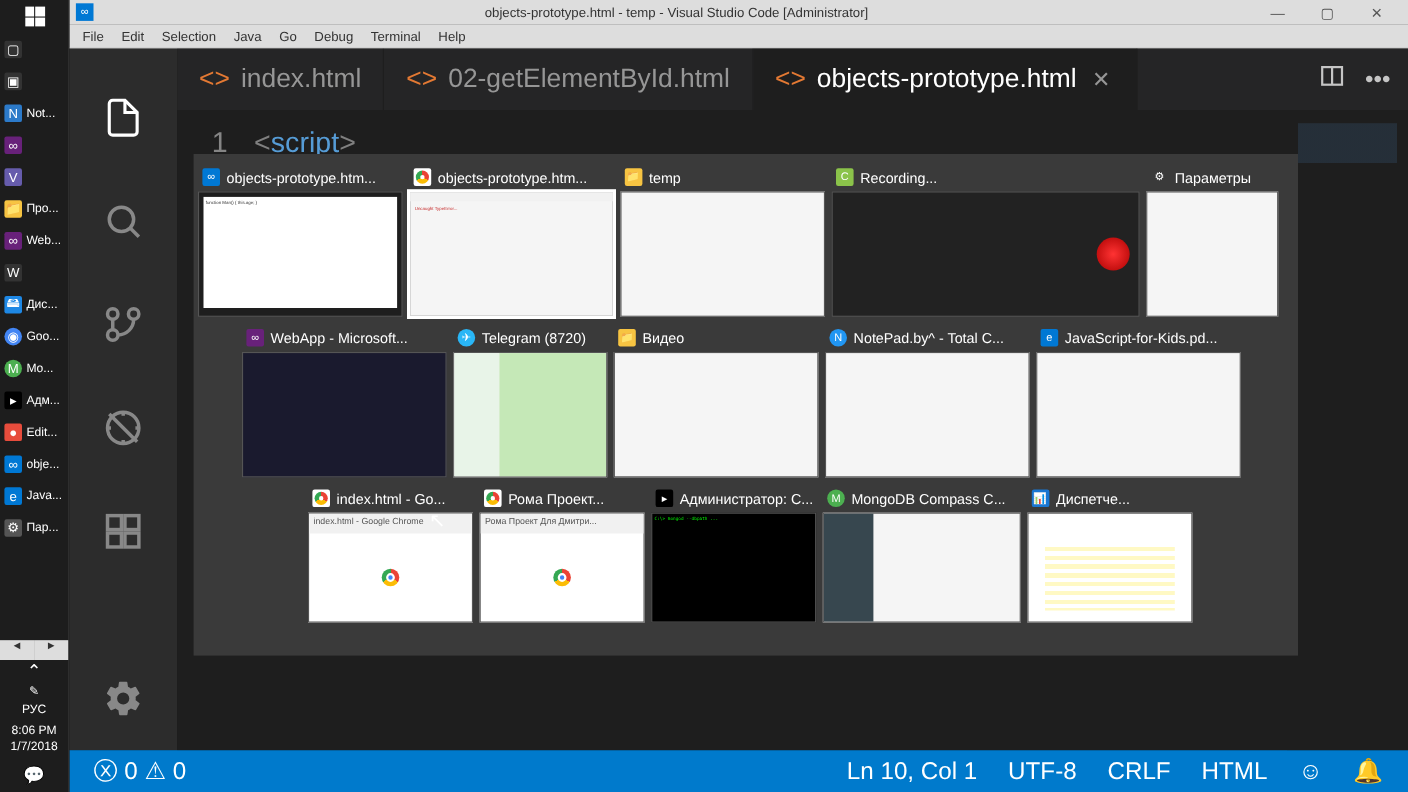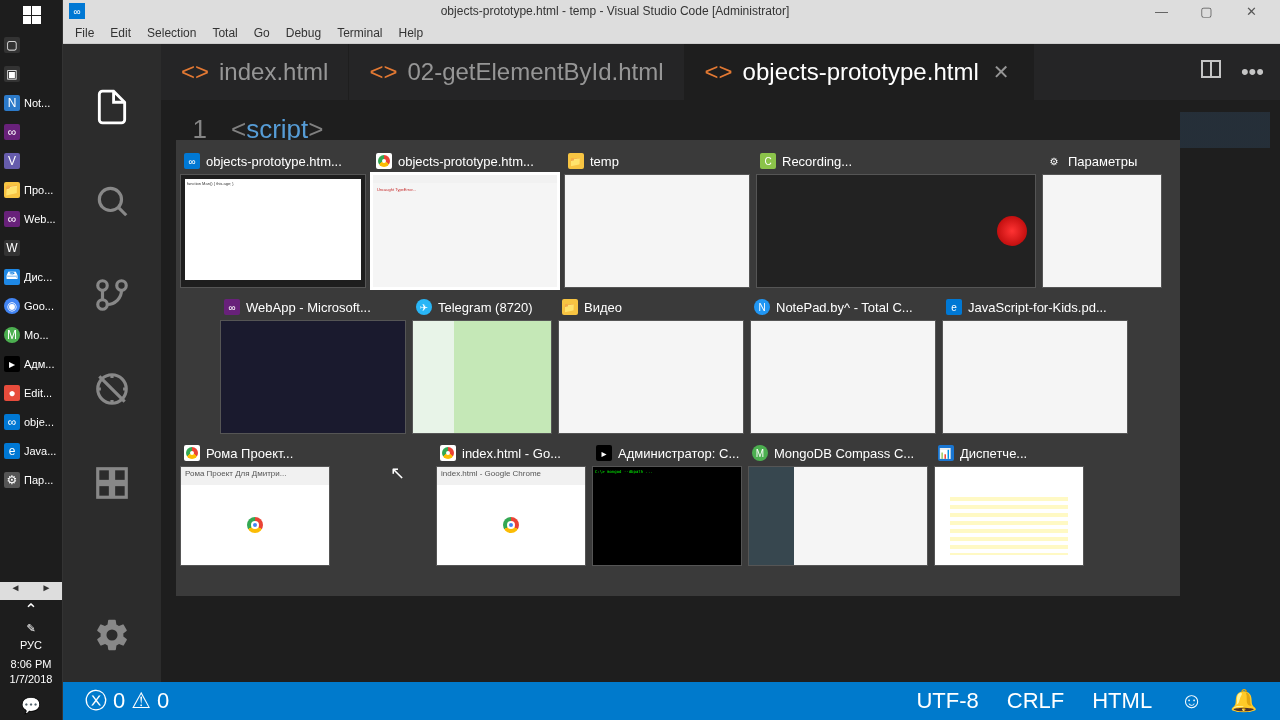--- a/index.html
+++ b/index.html
@@ -188,21 +188,21 @@
     <div class="titlebar-controls">
       <div>—</div>
       <div>▢</div>
       <div>✕</div>
     </div>
   </div>
   <div class="menubar">
     <div class="menu-item">File</div>
     <div class="menu-item">Edit</div>
     <div class="menu-item">Selection</div>
-    <div class="menu-item">Total</div>
+    <div class="menu-item">Java</div>
     <div class="menu-item">Go</div>
     <div class="menu-item">Debug</div>
     <div class="menu-item">Terminal</div>
     <div class="menu-item">Help</div>
   </div>
   <div class="vscode-body">
     <div class="activitybar">
       <div class="activity-icon active">
           <svg viewBox="0 0 24 24" fill="none" stroke="currentColor" stroke-width="1.8">
             <path d="M13 2H6a2 2 0 0 0-2 2v16a2 2 0 0 0 2 2h12a2 2 0 0 0 2-2V9l-7-7z"></path>
@@ -285,20 +285,21 @@
     </div>
   </div>
   <div class="statusbar">
     <div class="status-item">
         <span>ⓧ</span>
         <span>0</span>
         <span>⚠</span>
         <span>0</span>
       </div>
     <div class="status-spacer"></div>
+    <div class="status-item">Ln 10, Col 1</div>
     <div class="status-item">UTF-8</div>
     <div class="status-item">CRLF</div>
     <div class="status-item">HTML</div>
     <div class="status-item">☺</div>
     <div class="status-item">🔔</div>
   </div>
 </div>
 
 <div class="alttab">
   <div class="alttab-grid">
@@ -381,48 +382,48 @@
       <div class="window-preview preview-light"></div>
     </div>
     <div class="window-item">
       <div class="window-header">
           <span class="window-header-icon" style="background:#0078d4">e</span>
           <span>JavaScript-for-Kids.pd...</span>
         </div>
       <div class="window-preview preview-light"></div>
     </div>
 
+    <div class="window-item row3" style="margin-left:100px">
+      <div class="window-header">
+          <span class="window-header-icon" style="background:#fff">
+            <span class="chrome-logo" style="width:12px;height:12px"></span>
+          </span>
+          <span>index.html - Go...</span>
+        </div>
+      <div class="window-preview preview-chrome">
+          <div class="preview-chrome-url">index.html - Google Chrome</div>
+          <div class="preview-chrome-body">
+            <div class="chrome-logo"></div>
+          </div>
+        </div>
+    </div>
     <div class="window-item row3">
       <div class="window-header">
           <span class="window-header-icon" style="background:#fff">
             <span class="chrome-logo" style="width:12px;height:12px"></span>
           </span>
           <span>Рома Проект...</span>
         </div>
       <div class="window-preview preview-chrome">
           <div class="preview-chrome-url">Рома Проект Для Дмитри...</div>
           <div class="preview-chrome-body">
             <div class="chrome-logo"></div>
           </div>
         </div>
     </div>
-    <div class="window-item row3" style="margin-left:100px">
-      <div class="window-header">
-          <span class="window-header-icon" style="background:#fff">
-            <span class="chrome-logo" style="width:12px;height:12px"></span>
-          </span>
-          <span>index.html - Go...</span>
-        </div>
-      <div class="window-preview preview-chrome">
-          <div class="preview-chrome-url">index.html - Google Chrome</div>
-          <div class="preview-chrome-body">
-            <div class="chrome-logo"></div>
-          </div>
-        </div>
-    </div>
     <div class="window-item row3">
       <div class="window-header">
           <span class="window-header-icon" style="background:#000">▸</span>
           <span>Администратор: С...</span>
         </div>
       <div class="window-preview preview-terminal">C:\&gt; mongod --dbpath ...</div>
     </div>
     <div class="window-item" style="width:180px;height:126px">
       <div class="window-header">
           <span class="window-header-icon" style="background:#4caf50;border-radius:50%">M</span>

